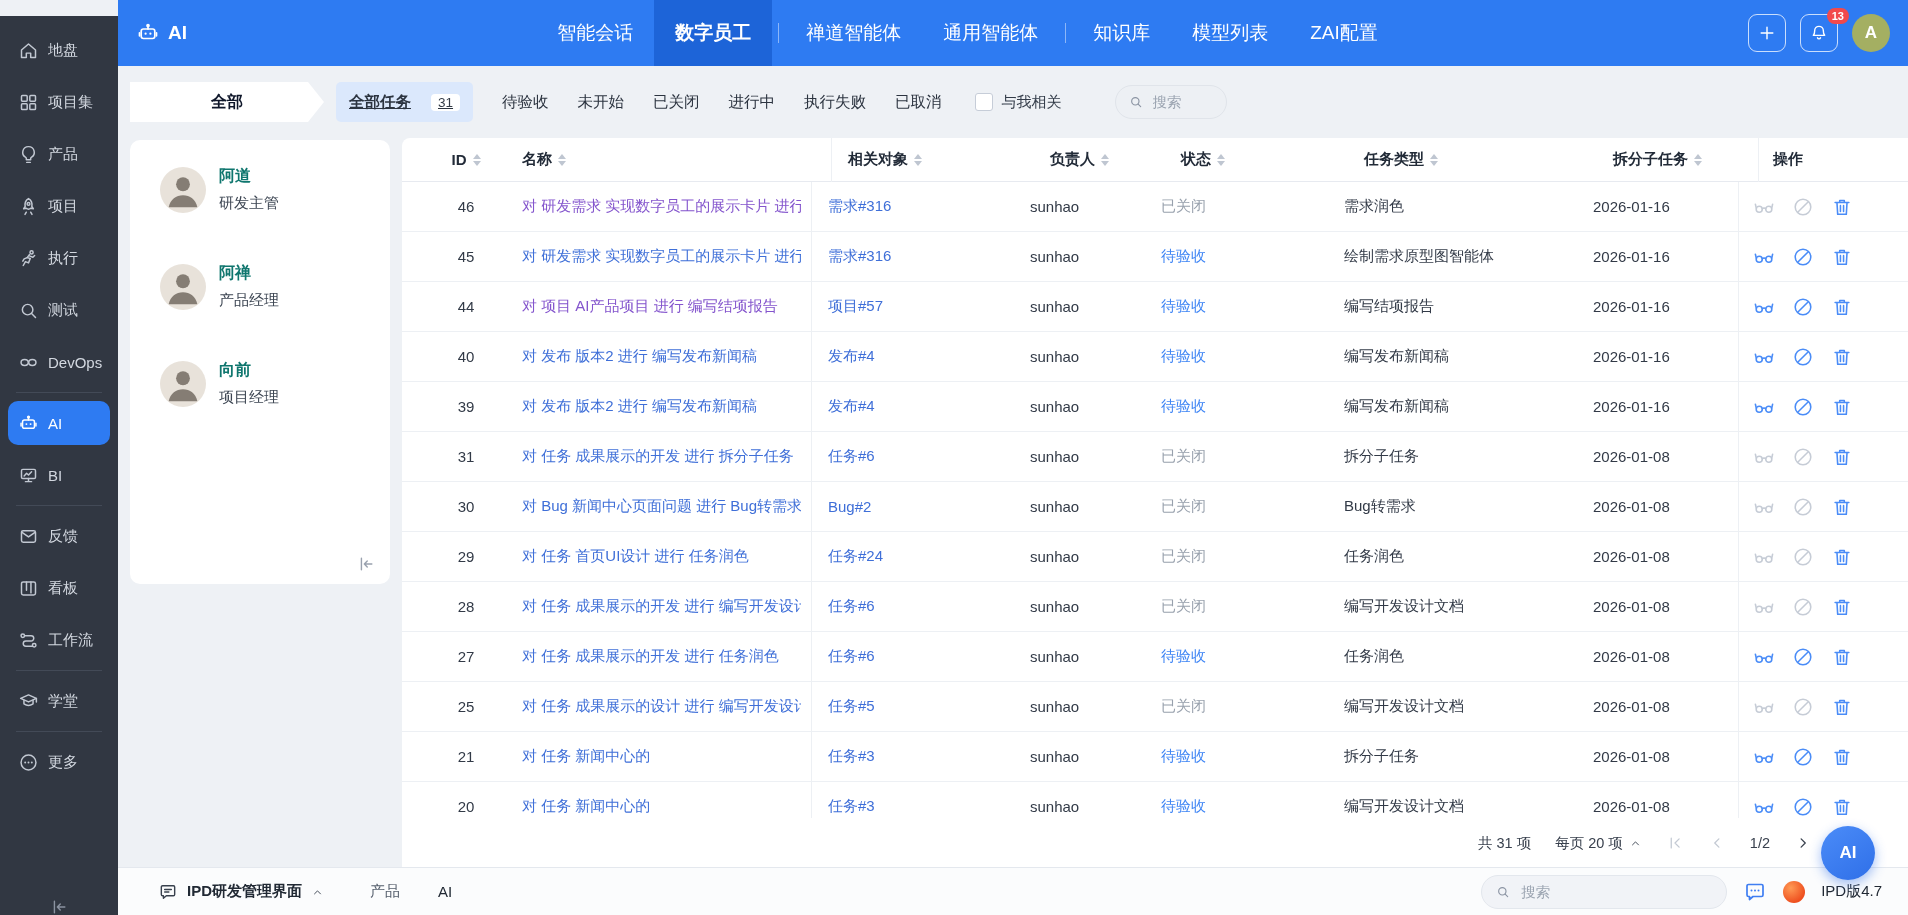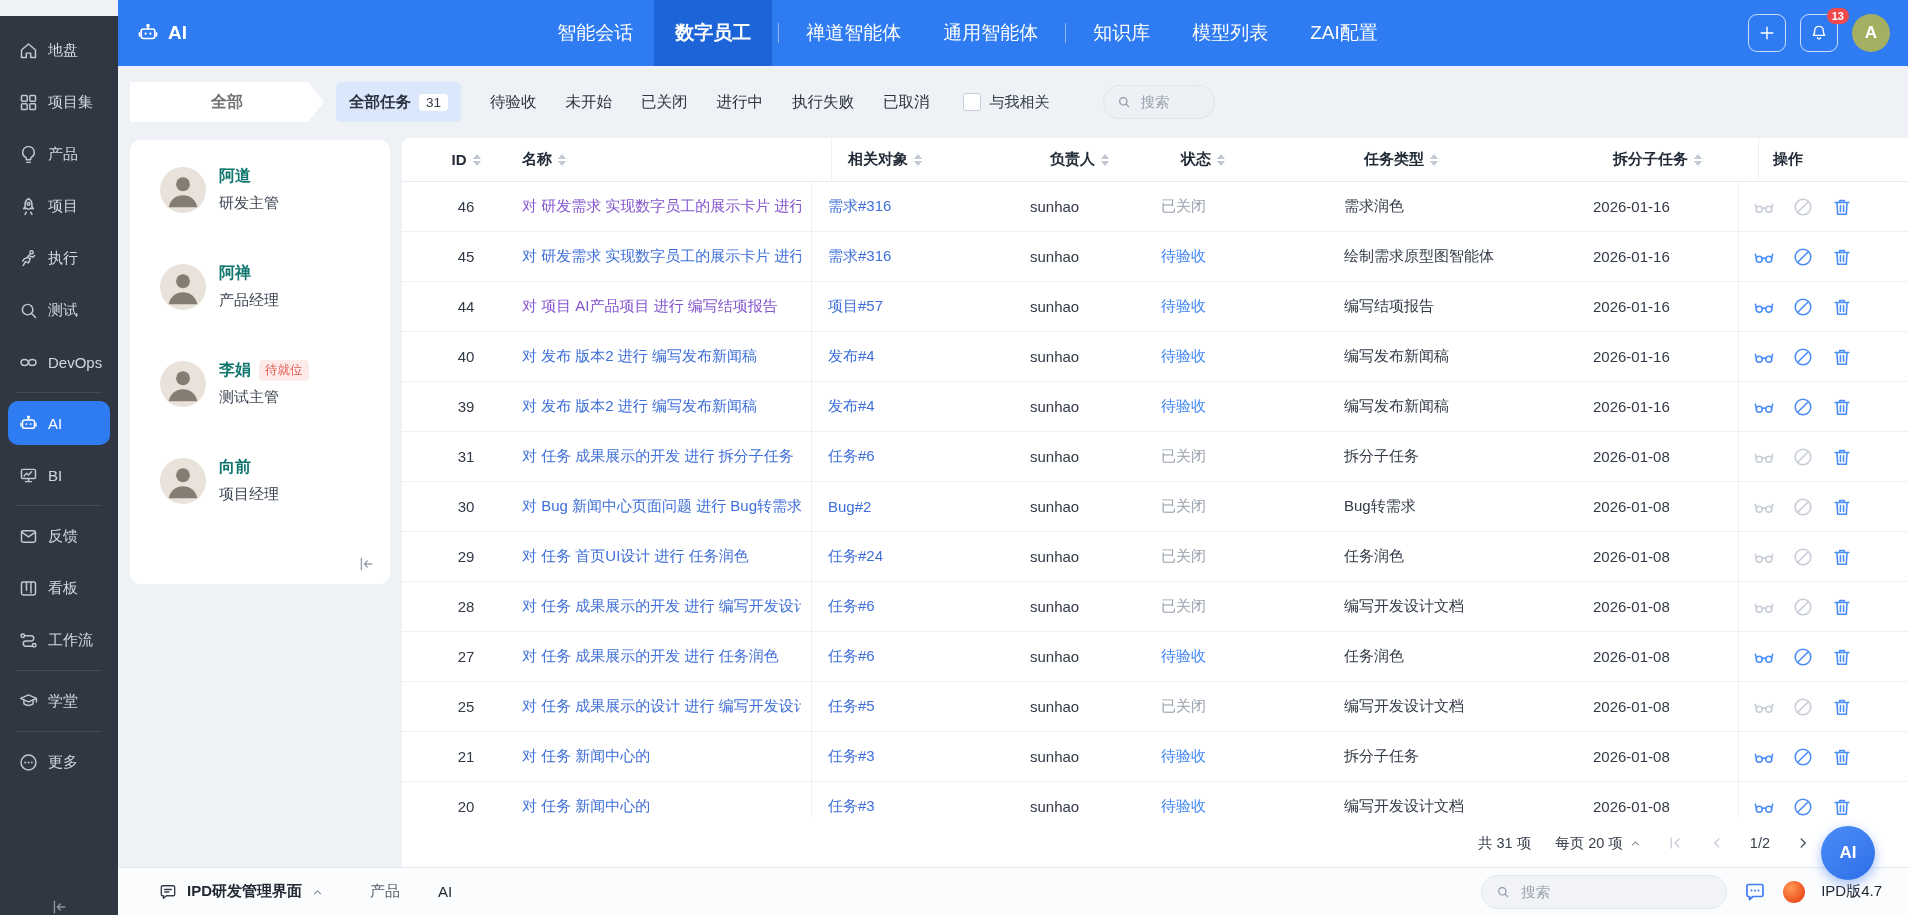--- a/index.html
+++ b/index.html
@@ -36,24 +36,24 @@
   .top-right{display:flex;align-items:center;gap:14px;margin-right:18px;}
   .tbtn{width:36px;height:36px;border:1.4px solid rgba(255,255,255,.75);border-radius:9px;display:flex;align-items:center;justify-content:center;cursor:pointer;position:relative;}
   .tbtn .icn{width:20px;height:20px;color:#fff;}
   .badge{position:absolute;top:-7px;right:-12px;background:#f2494c;color:#fff;font-size:11px;line-height:16px;padding:0 5px;border-radius:8px;font-weight:bold;}
   .avatar-btn{width:38px;height:38px;border-radius:50%;background:#a4af62;color:#fff;display:flex;align-items:center;justify-content:center;font-size:17px;font-weight:bold;cursor:pointer;}
   
   .content{position:absolute;left:118px;top:66px;right:0;bottom:0;background:#eef1f5;}
   
   .crumb{position:absolute;left:12px;top:16px;width:194px;height:40px;background:#fff;
     clip-path:polygon(0 0,calc(100% - 16px) 0,100% 50%,calc(100% - 16px) 100%,0 100%);
-    display:flex;align-items:center;justify-content:center;font-size:16px;font-weight:bold;color:#737373;cursor:pointer;font-family:Liberation Serif, serif;}
+    display:flex;align-items:center;justify-content:center;font-size:16px;font-weight:bold;color:#0f172a;cursor:pointer;font-family:Liberation Serif, serif;}
   .ftabs{position:absolute;left:218px;top:16px;height:40px;display:flex;align-items:center;gap:29px;}
   .ftab{font-size:15.5px;color:#2c3440;cursor:pointer;white-space:nowrap;display:flex;align-items:center;height:40px;}
-  .ftab.active{background:#dbe8fc;border-radius:5px;padding:0 13px;gap:8px;font-weight:bold;}
+  .ftab.active{background:#dbe8fc;border-radius:5px;padding:0 13px;gap:20px;font-weight:bold;text-decoration:underline;}
   .ftab-count{background:#fff;border-radius:4px;padding:1px 7px;font-size:13.5px;font-weight:normal;color:#333b46;}
   .related{display:flex;align-items:center;gap:9px;margin-left:4px;cursor:pointer;}
   .checkbox{width:16px;height:16px;border:1px solid #c6cdd8;border-radius:3px;background:#fff;}
   .related-label{font-size:15px;color:#333c49;}
   .search-pill{margin-left:24px;width:112px;height:34px;border-radius:17px;background:#edf0f4;border:1px solid #e0e4ea;display:flex;align-items:center;padding-left:12px;gap:7px;box-sizing:border-box;}
   .search-pill .icn{width:16px;height:16px;color:#8b94a3;flex:none;}
   .search-pill input{border:none;background:transparent;outline:none;width:60px;font-size:14.5px;color:#39414e;font-family:inherit;}
   .search-pill input::placeholder{color:#9aa3b0;}
   
   .people{position:absolute;left:12px;top:74px;width:260px;height:444px;background:#fff;border-radius:10px;box-sizing:border-box;padding:26px 0 0 30px;}
@@ -396,33 +396,20 @@
             <div class="p-role">产品经理</div>
           </div>
         </div>
         <div class="person">
           <span class="avatar"><svg viewBox="0 0 24 24">
               <circle cx="12" cy="9" r="3.6" fill="#857d74"></circle>
               <path d="M4.5 21c.9-4 3.9-6.2 7.5-6.2s6.6 2.2 7.5 6.2z" fill="#857d74"></path>
             </svg></span>
           <div class="p-info">
             <div class="p-top">
-              <span class="p-name">李娟</span>
-              <span class="p-badge">待就位</span>
-            </div>
-            <div class="p-role">测试主管</div>
-          </div>
-        </div>
-        <div class="person">
-          <span class="avatar"><svg viewBox="0 0 24 24">
-              <circle cx="12" cy="9" r="3.6" fill="#857d74"></circle>
-              <path d="M4.5 21c.9-4 3.9-6.2 7.5-6.2s6.6 2.2 7.5 6.2z" fill="#857d74"></path>
-            </svg></span>
-          <div class="p-info">
-            <div class="p-top">
               <span class="p-name">向前</span>
             </div>
             <div class="p-role">项目经理</div>
           </div>
         </div>
       </div>
     <span class="panel-collapse"><svg viewBox="0 0 24 24" fill="none" stroke="currentColor" stroke-width="1.7" stroke-linecap="round" stroke-linejoin="round">
           <path d="M6.5 5v14M19 12H10M13.5 8.5 10 12l3.5 3.5"></path>
         </svg></span>
   </div>

